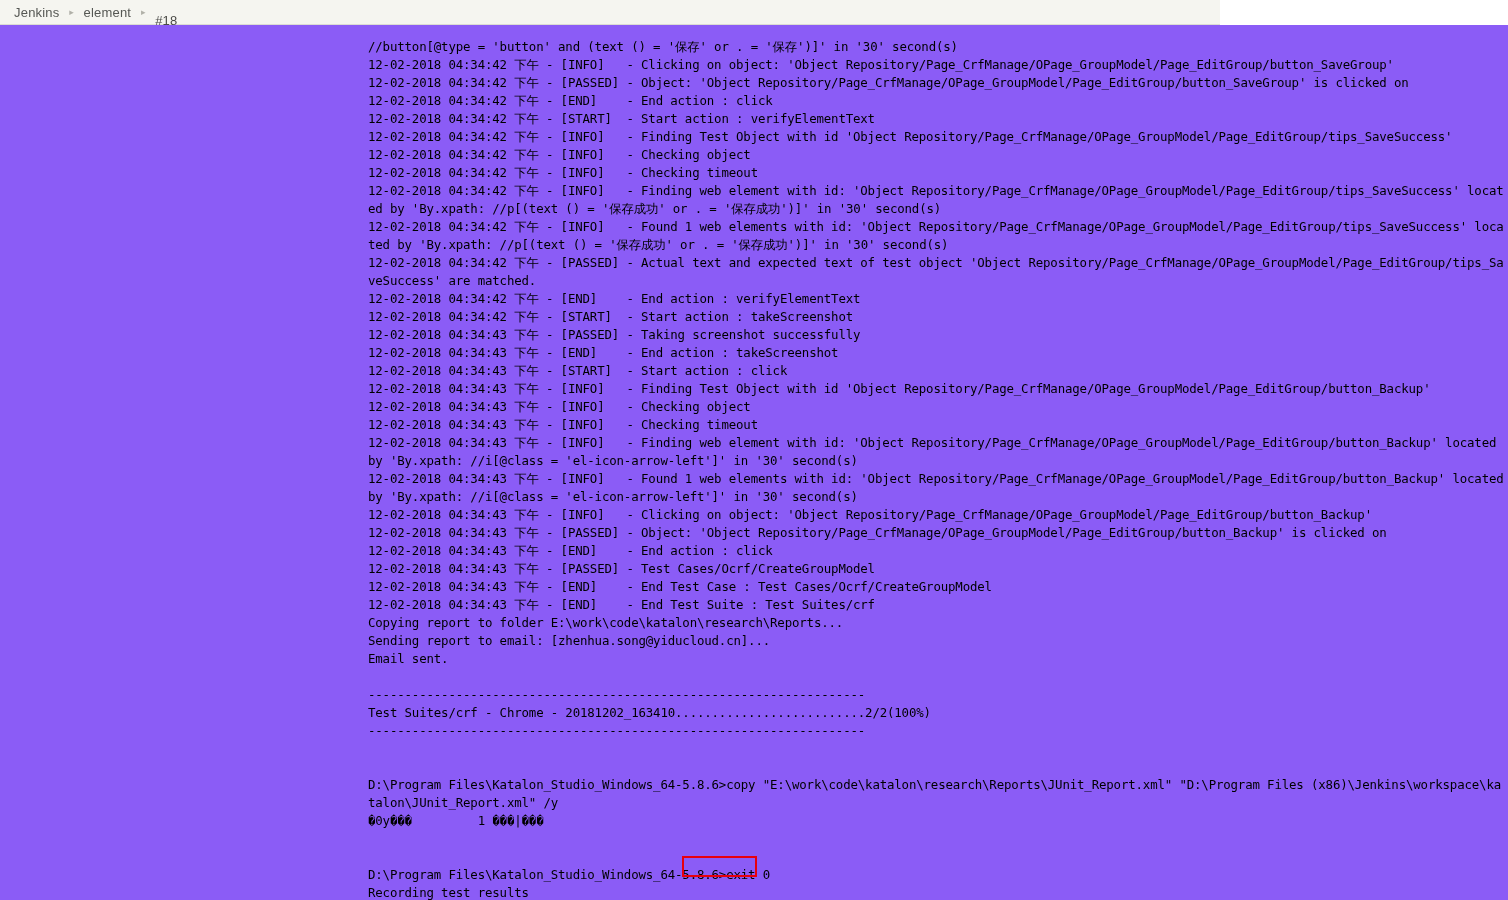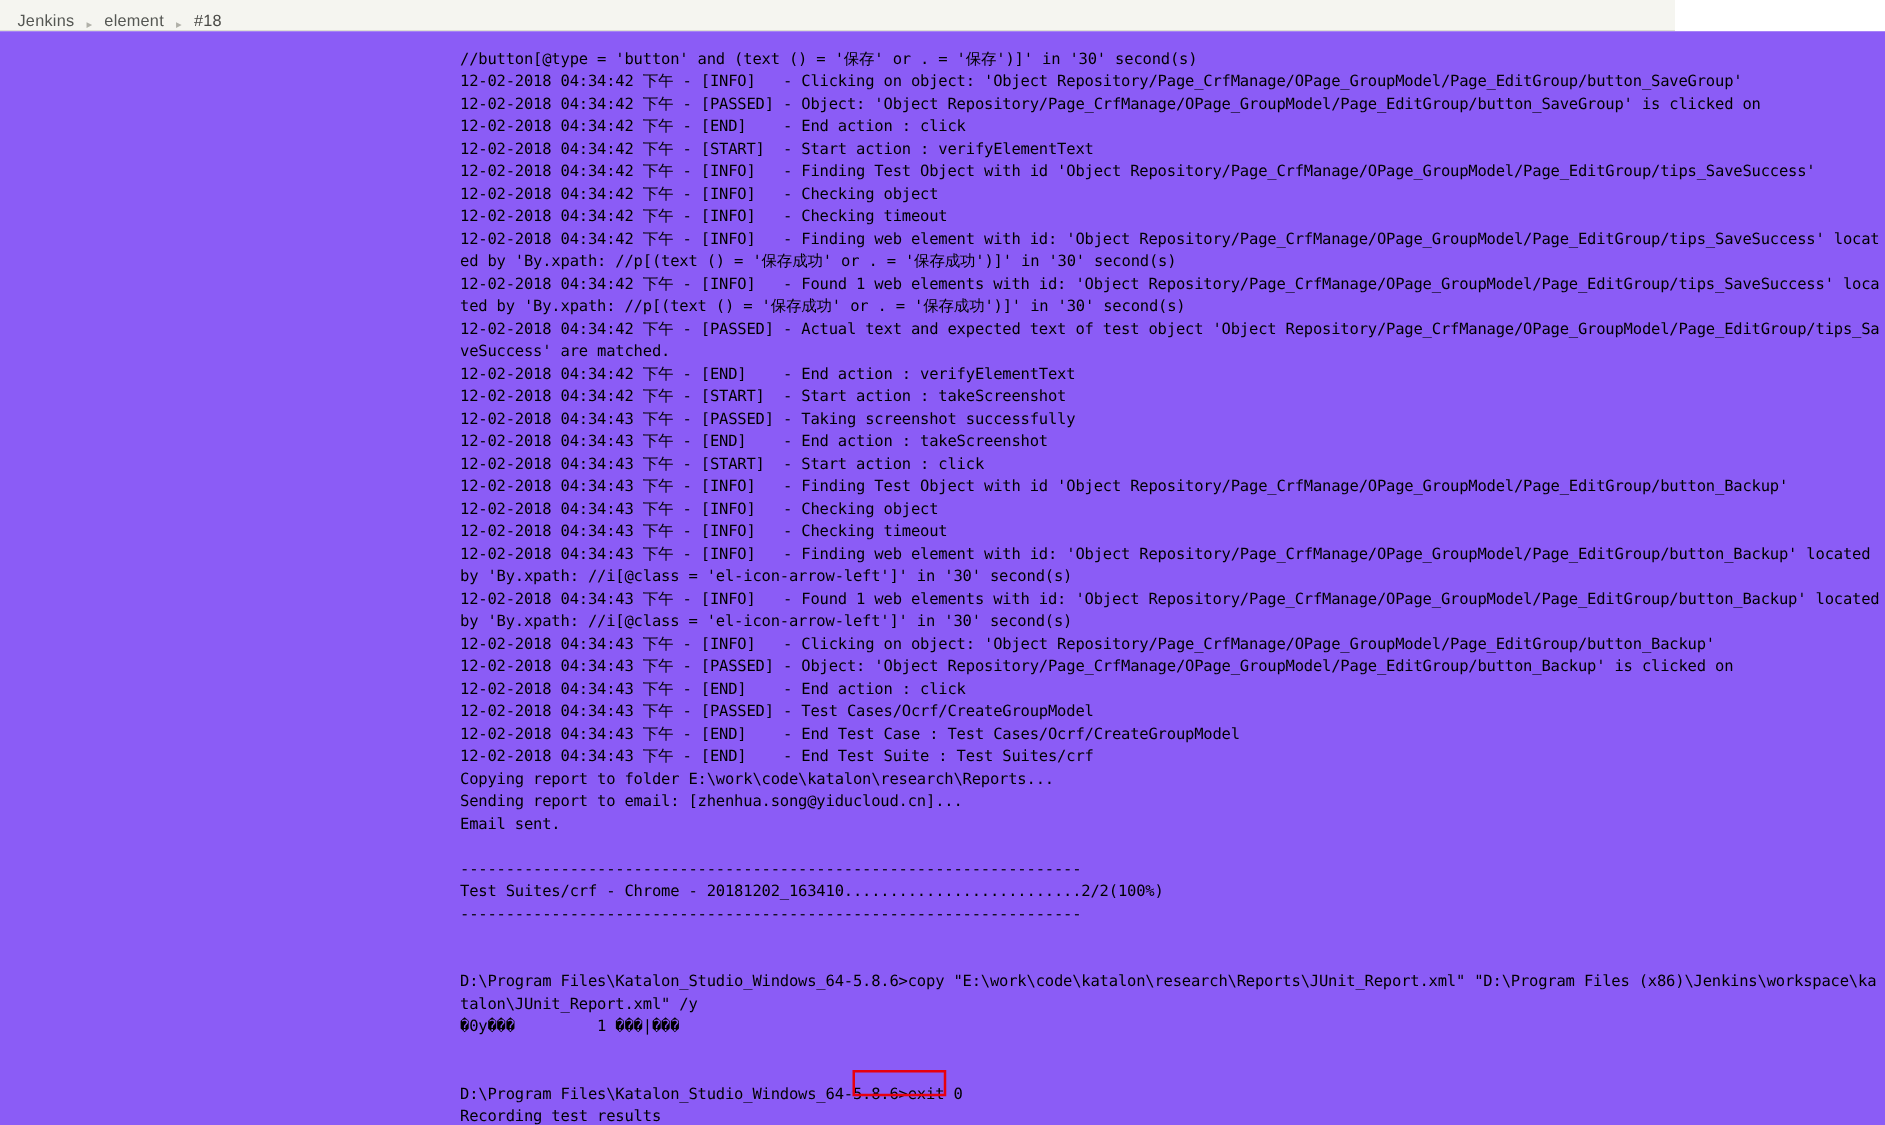--- a/index.html
+++ b/index.html
@@ -11,25 +11,25 @@
   }
   body {
     font-family: "Liberation Sans", sans-serif;
     -webkit-font-smoothing: antialiased;
   }
 
   
   #breadcrumb-bar {
     position: absolute;
     left: 0; top: 0;
-    width: 1340px; height: 25px;
+    width: 1220px; height: 25px;
     background: #f5f5f0;
     border-bottom: 1px solid #dcdcd4;
     display: flex;
-    align-items: flex-end;
+    align-items: center;
     padding-left: 14px;
   }
   .crumb {
     font-size: 13px;
     color: #555753;
     font-family: "Liberation Sans", sans-serif;
     letter-spacing: 0.2px;
     white-space: nowrap;
     cursor: pointer;
   }

